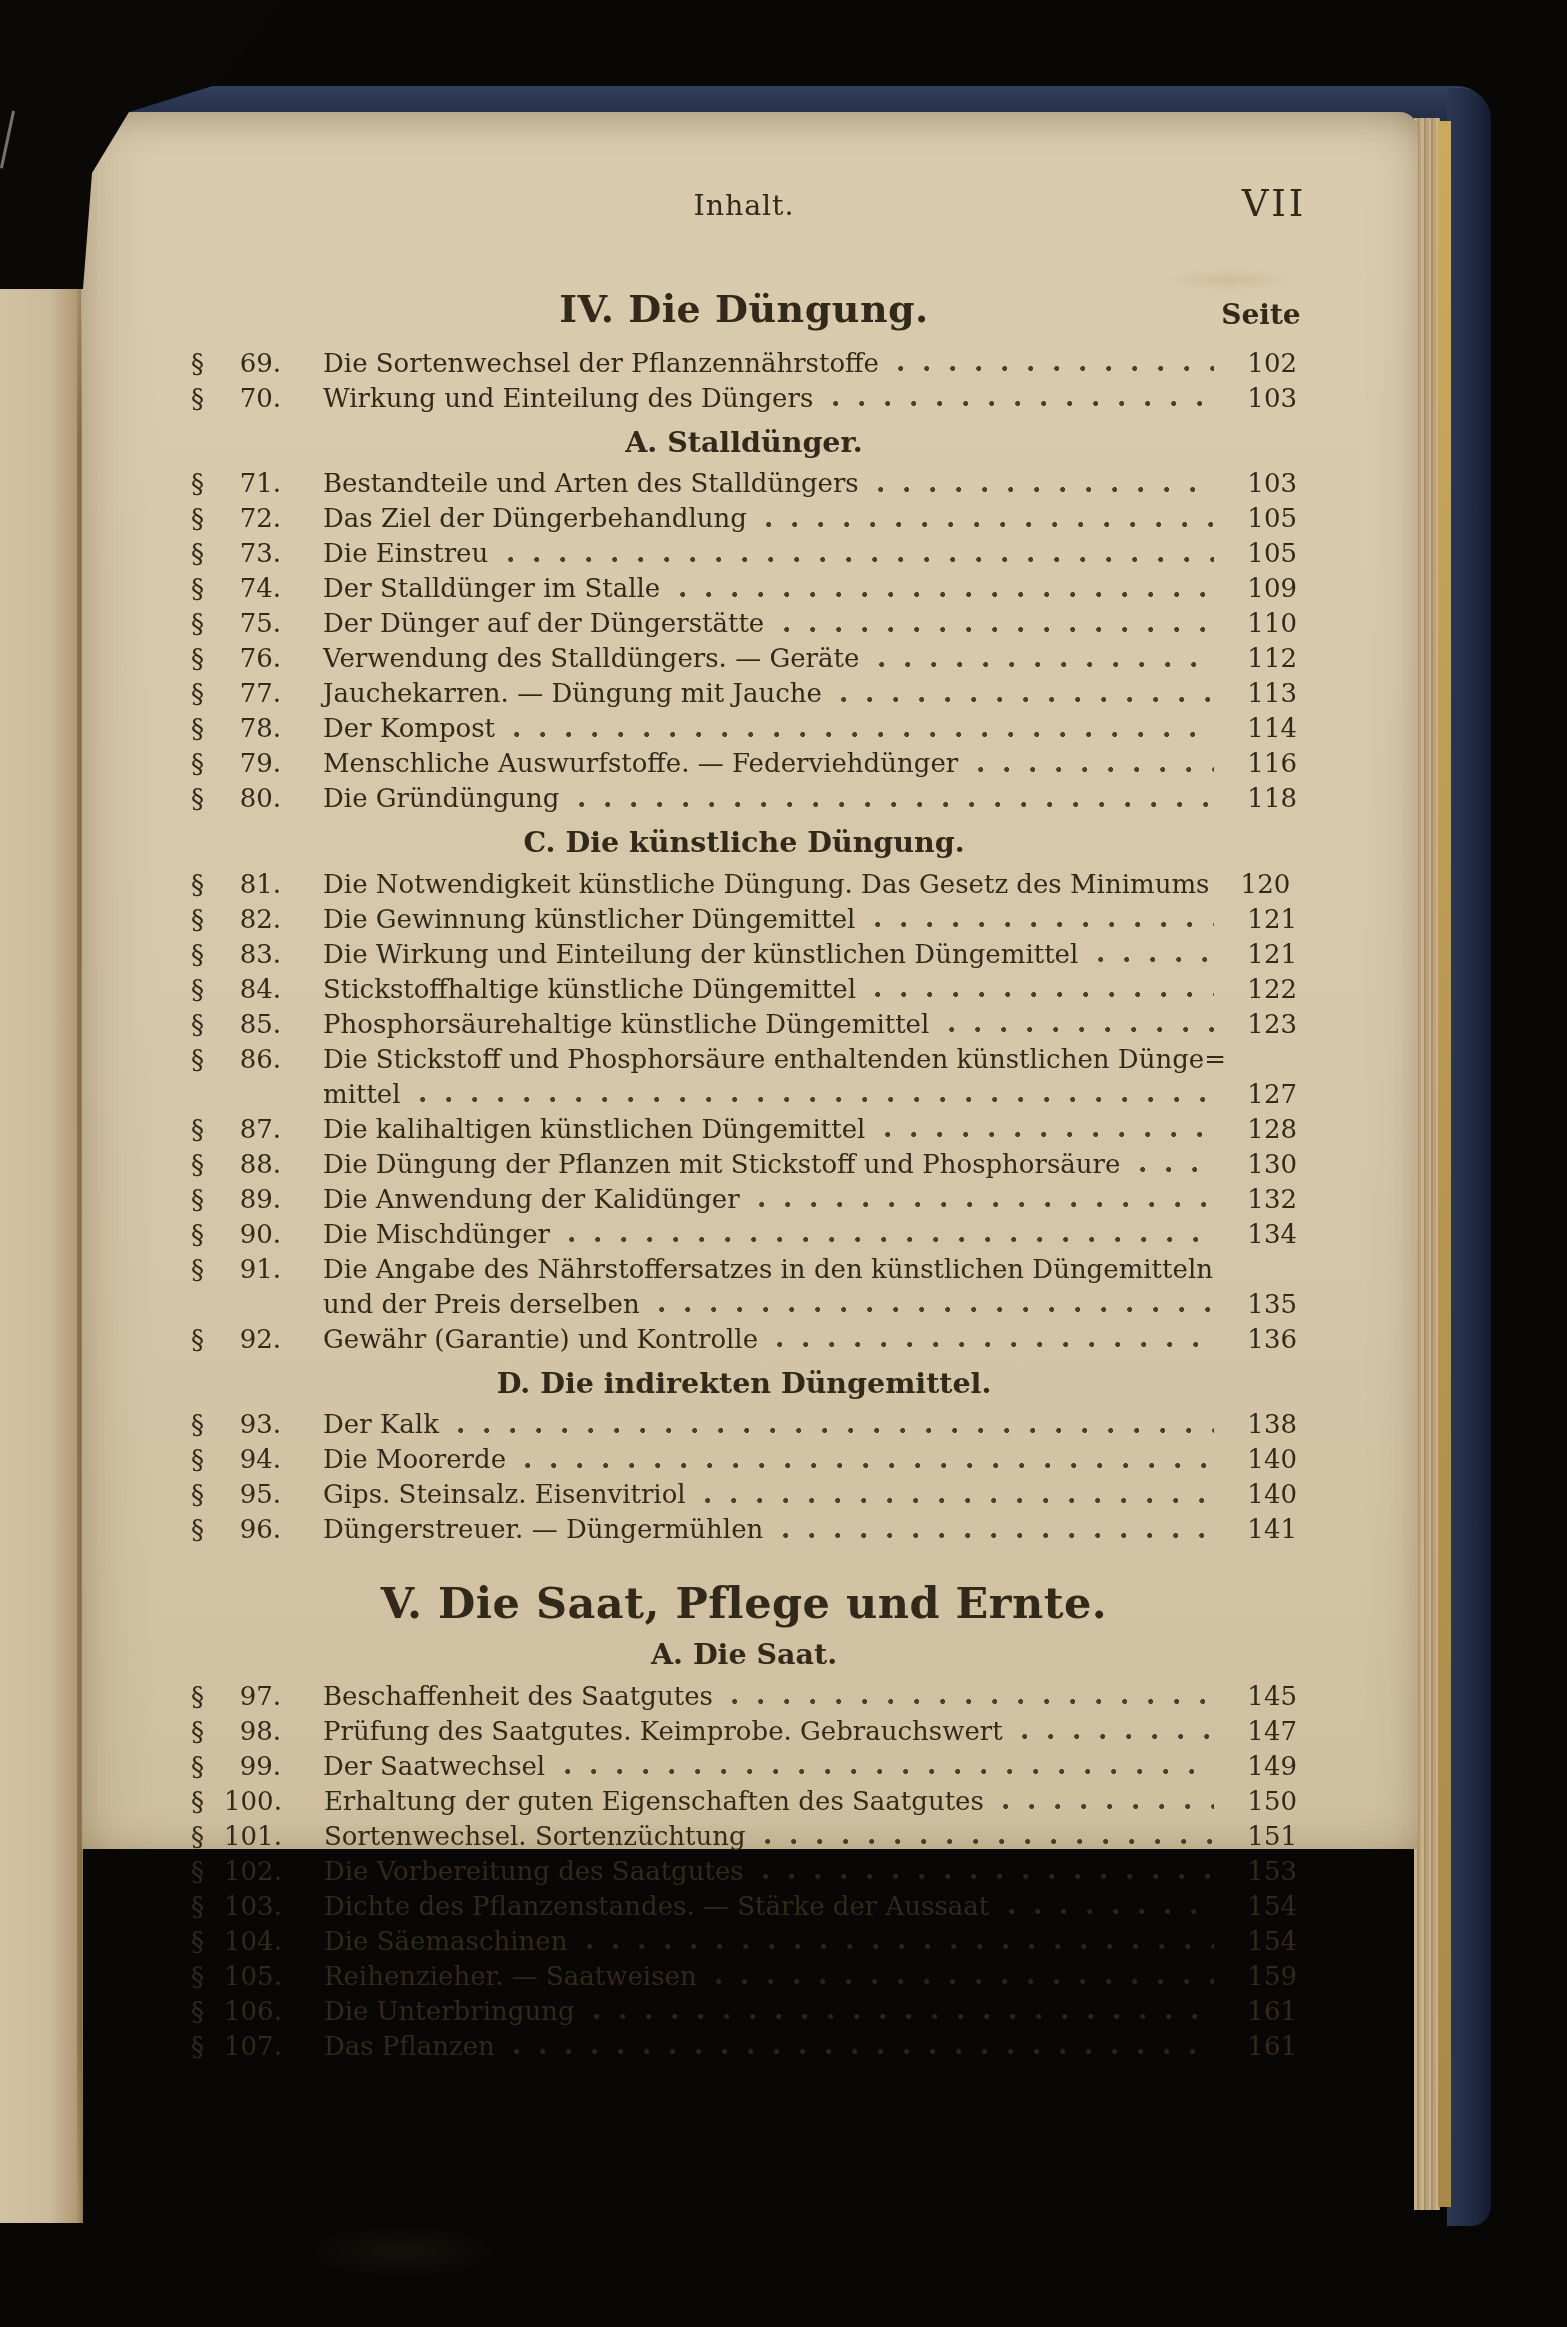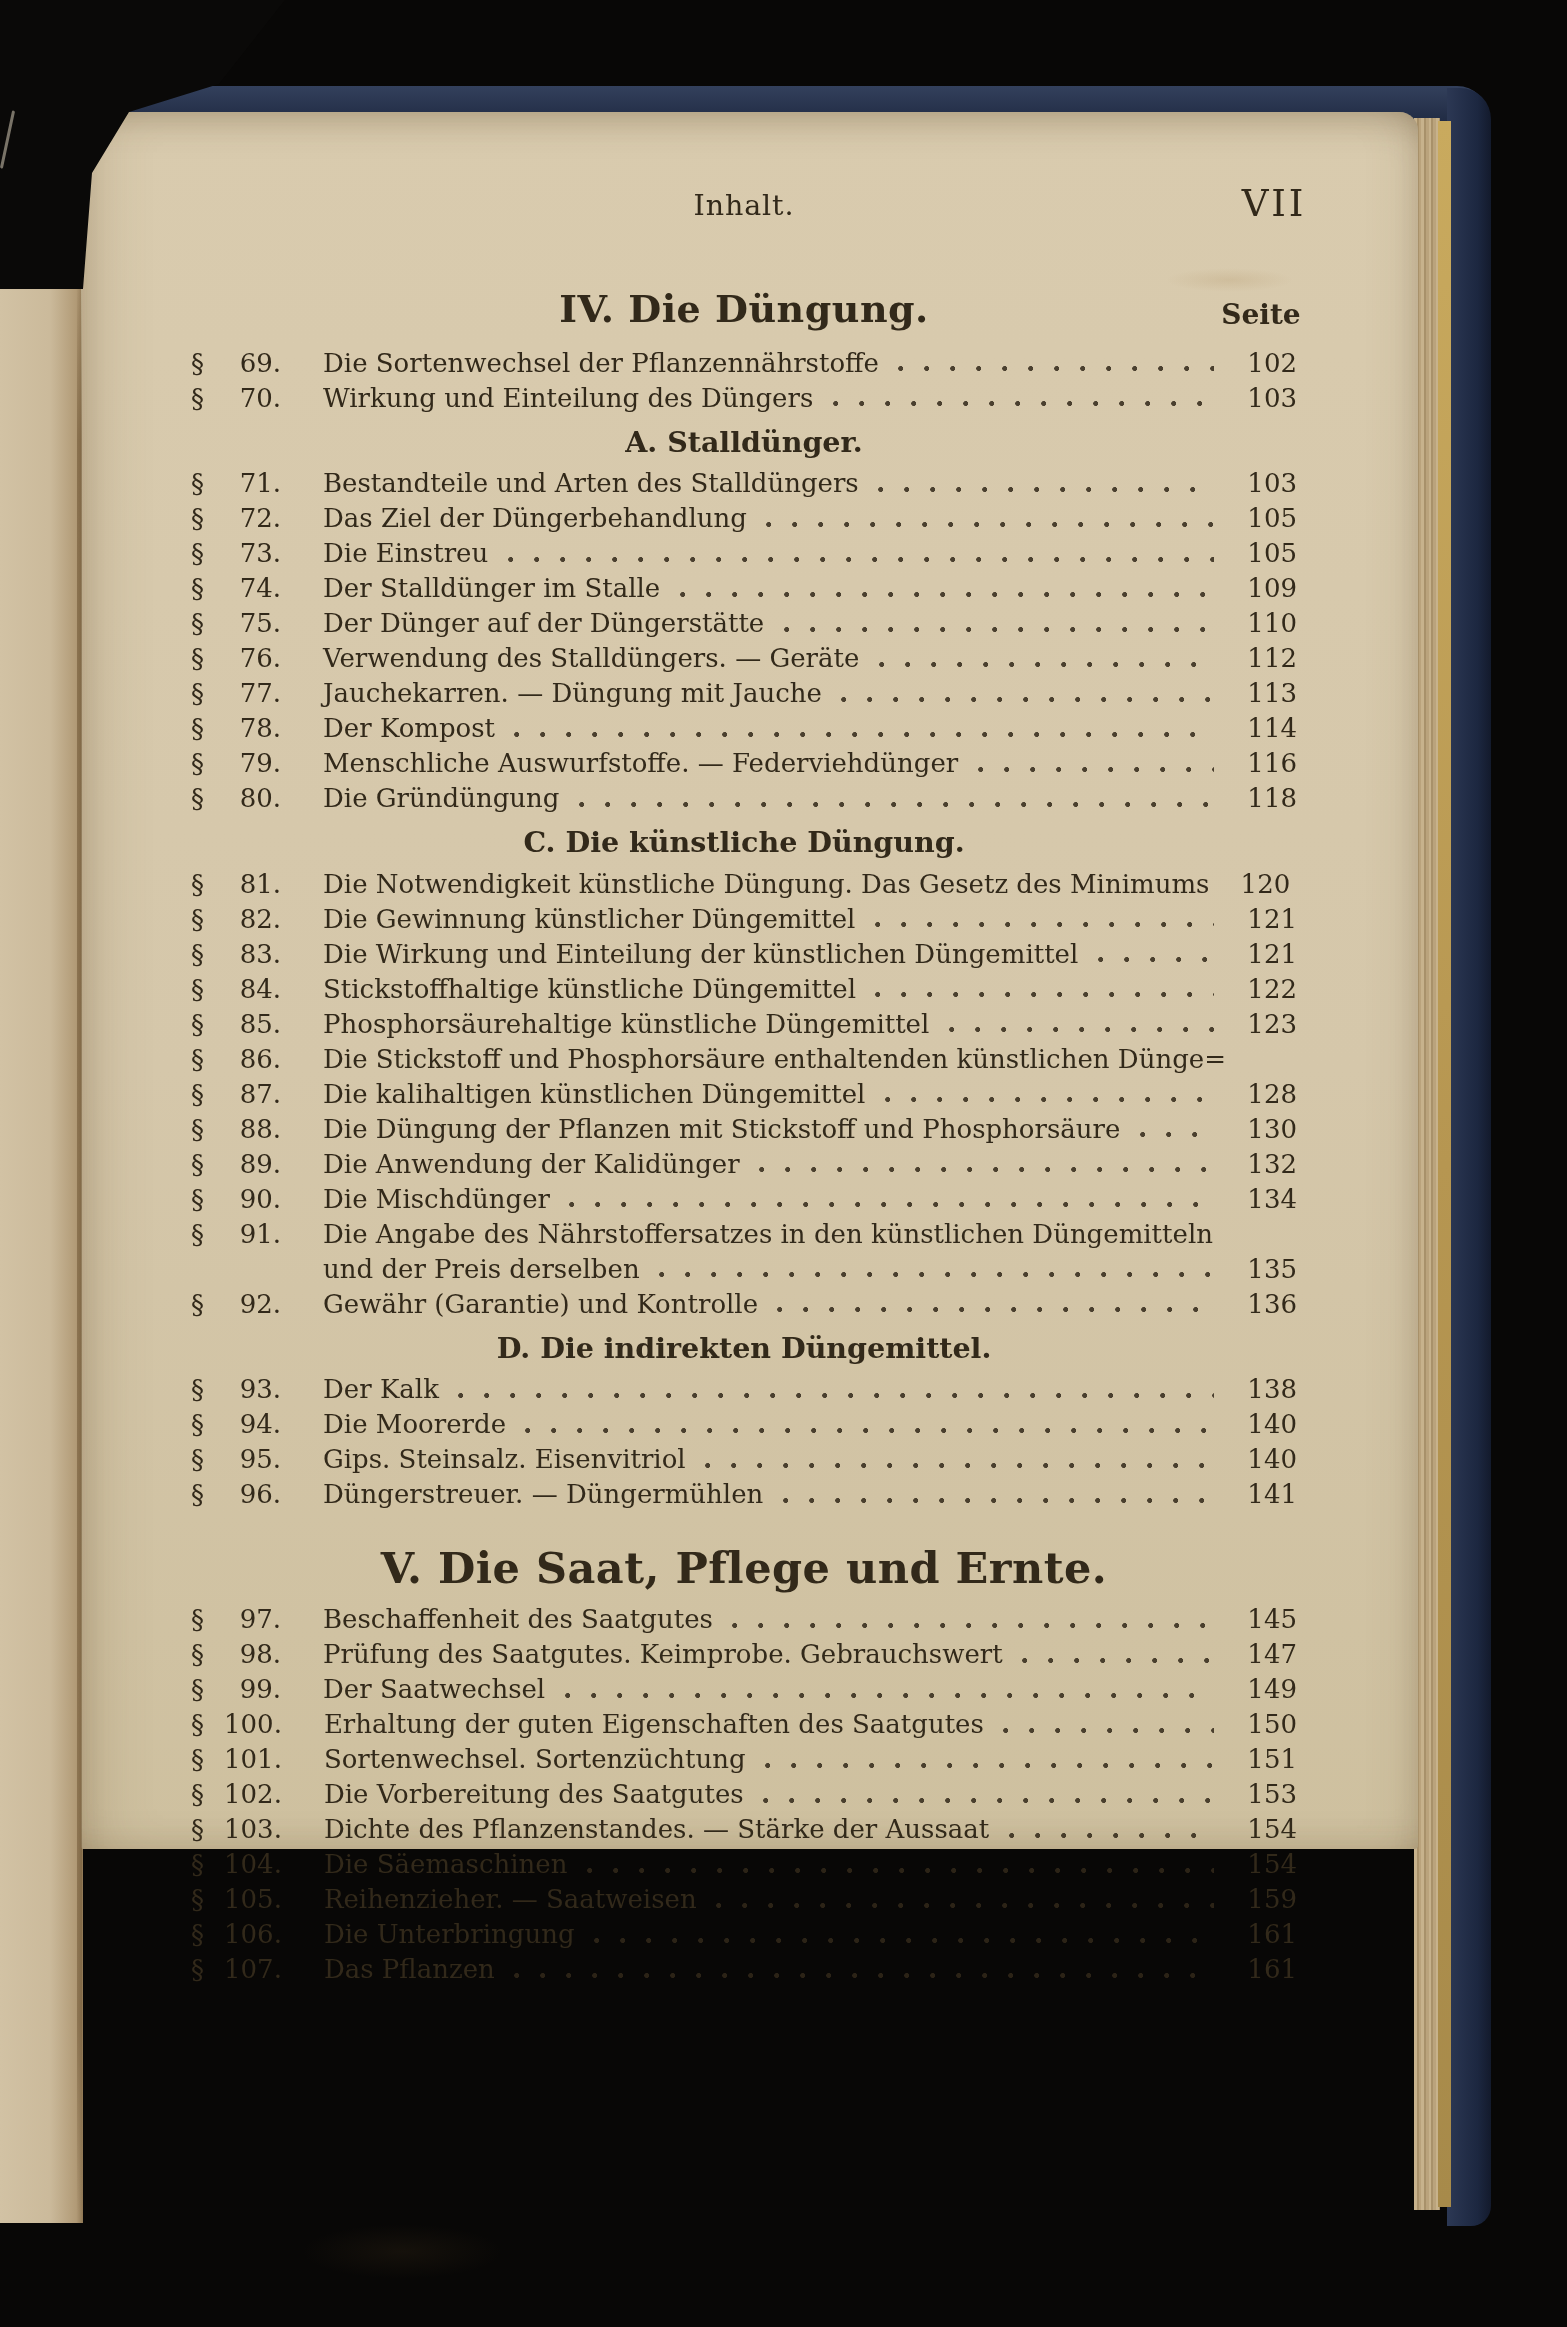--- a/index.html
+++ b/index.html
@@ -222,20 +222,26 @@
           <span class="num">85.</span>
           <span class="title">Phosphorsäurehaltige künstliche Düngemittel</span>
           <span class="leader"></span>
           <span class="pg">123</span>
         </div>
         <div class="row">
           <span class="para">§</span>
           <span class="num">86.</span>
           <span class="title">Die Stickstoff und Phosphorsäure enthaltenden künstlichen Dünge=</span>
         </div>
+        <div class="row cont">
+          <span class="indent"></span>
+          <span class="title">mittel</span>
+          <span class="leader"></span>
+          <span class="pg">127</span>
+        </div>
         <div class="row">
           <span class="para">§</span>
           <span class="num">87.</span>
           <span class="title">Die kalihaltigen künstlichen Düngemittel</span>
           <span class="leader"></span>
           <span class="pg">128</span>
         </div>
         <div class="row">
           <span class="para">§</span>
           <span class="num">88.</span>
@@ -298,20 +304,21 @@
           <span class="pg">140</span>
         </div>
         <div class="row">
           <span class="para">§</span>
           <span class="num">96.</span>
           <span class="title">Düngerstreuer. — Düngermühlen</span>
           <span class="leader"></span>
           <span class="pg">141</span>
         </div>
         <div class="chapter large"><span>V. Die Saat, Pflege und Ernte.</span></div>
+        <div class="section"><span>A. Die Saat.</span></div>
         <div class="row">
           <span class="para">§</span>
           <span class="num">97.</span>
           <span class="title">Beschaffenheit des Saatgutes</span>
           <span class="leader"></span>
           <span class="pg">145</span>
         </div>
         <div class="row">
           <span class="para">§</span>
           <span class="num">98.</span>

